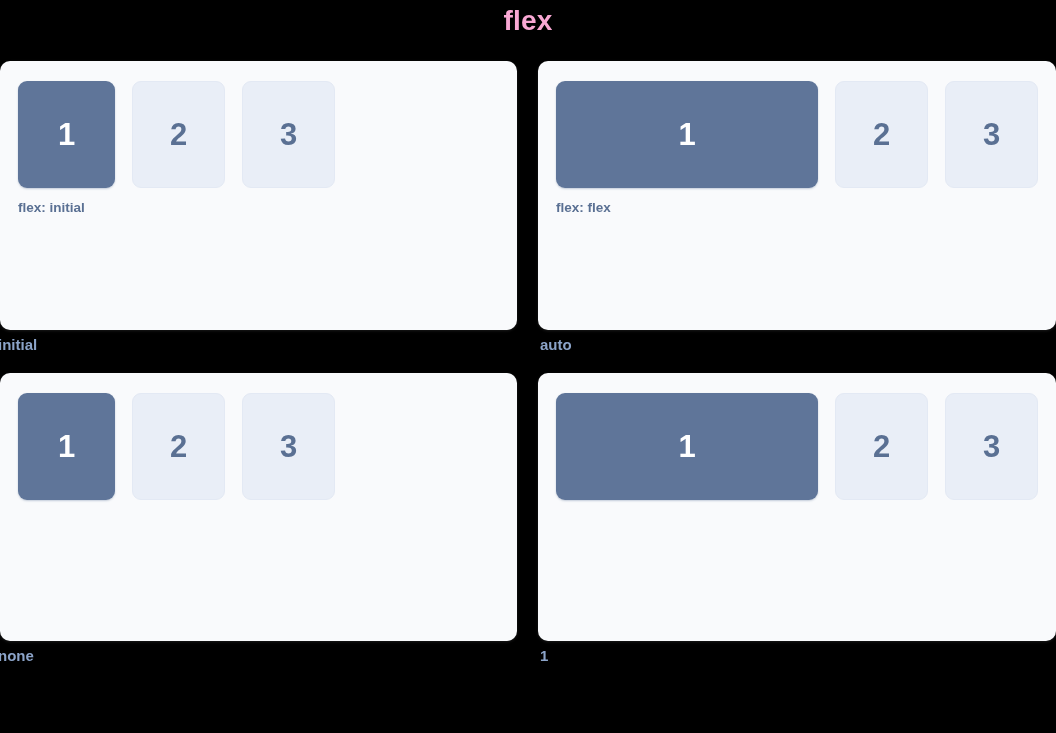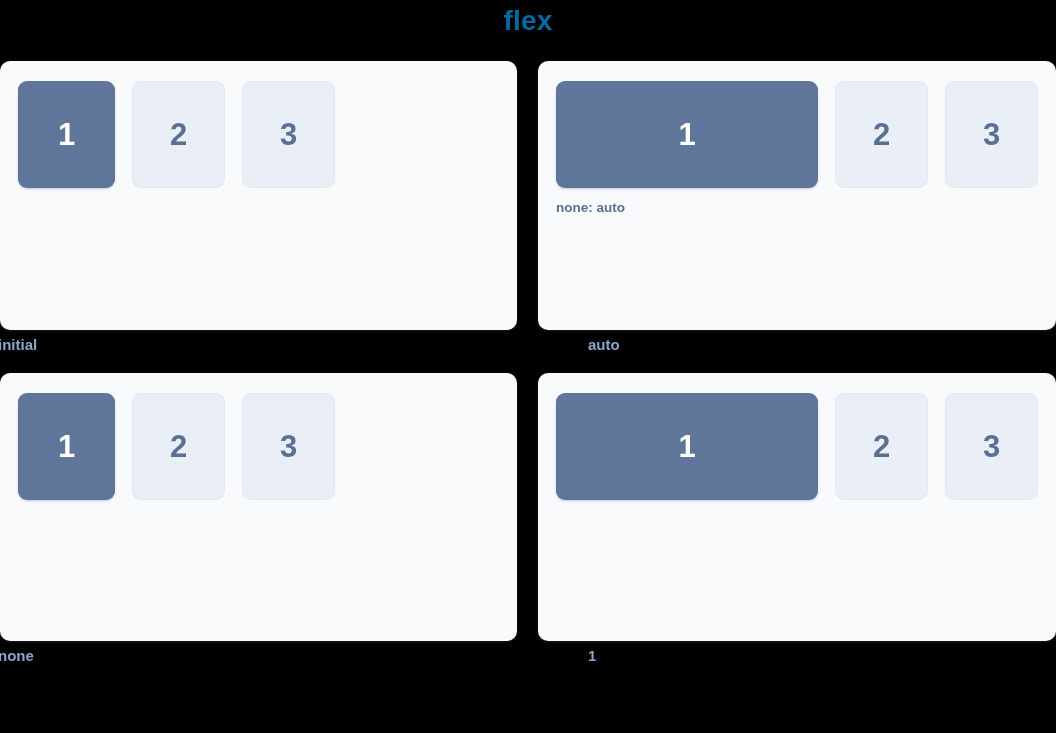--- a/index.html
+++ b/index.html
@@ -23,21 +23,21 @@
   }
 
   .page-title {
     position: absolute;
     top: 4px;
     left: 0;
     width: 1056px;
     text-align: center;
     font-size: 28px;
     font-weight: bold;
-    color: #0369a1;
+    color: #f9a8d4;
     letter-spacing: 0.2px;
     line-height: 34px;
   }
 
   .grid {
     position: absolute;
     top: 61px;
     left: 0;
     width: 1056px;
     display: grid;
@@ -108,53 +108,53 @@
     line-height: 16px;
   }
 
   .caption {
     margin-top: 5px;
     padding-left: 0px;
     font-size: 15px;
     font-weight: bold;
     color: #8ca4c9;
     line-height: 19px;
-    margin-left: 48px;
   }
   .cell.right .caption { padding-left: 2px; }
   .cell.left .caption  { padding-left: 0px; margin-left: -2px; }
 </style>
 </head>
 <body>
 
 <div class="page">
 
   <div class="page-title">flex</div>
 
   <div class="grid">
 
     <div class="cell left">
       <div class="panel tall">
         <div class="flex-row">
           <div class="flex-box primary v-initial">1</div>
           <div class="flex-box secondary">2</div>
           <div class="flex-box secondary">3</div>
         </div>
+        <div class="flex-label">flex: initial</div>
       </div>
       <div class="caption">initial</div>
     </div>
 
     <div class="cell right">
       <div class="panel tall">
         <div class="flex-row">
           <div class="flex-box primary v-auto">1</div>
           <div class="flex-box secondary">2</div>
           <div class="flex-box secondary">3</div>
         </div>
-        <div class="flex-label">none: auto</div>
+        <div class="flex-label">flex: flex</div>
       </div>
       <div class="caption">auto</div>
     </div>
 
     <div class="cell left">
       <div class="panel short">
         <div class="flex-row">
           <div class="flex-box primary v-none">1</div>
           <div class="flex-box secondary">2</div>
           <div class="flex-box secondary">3</div>

